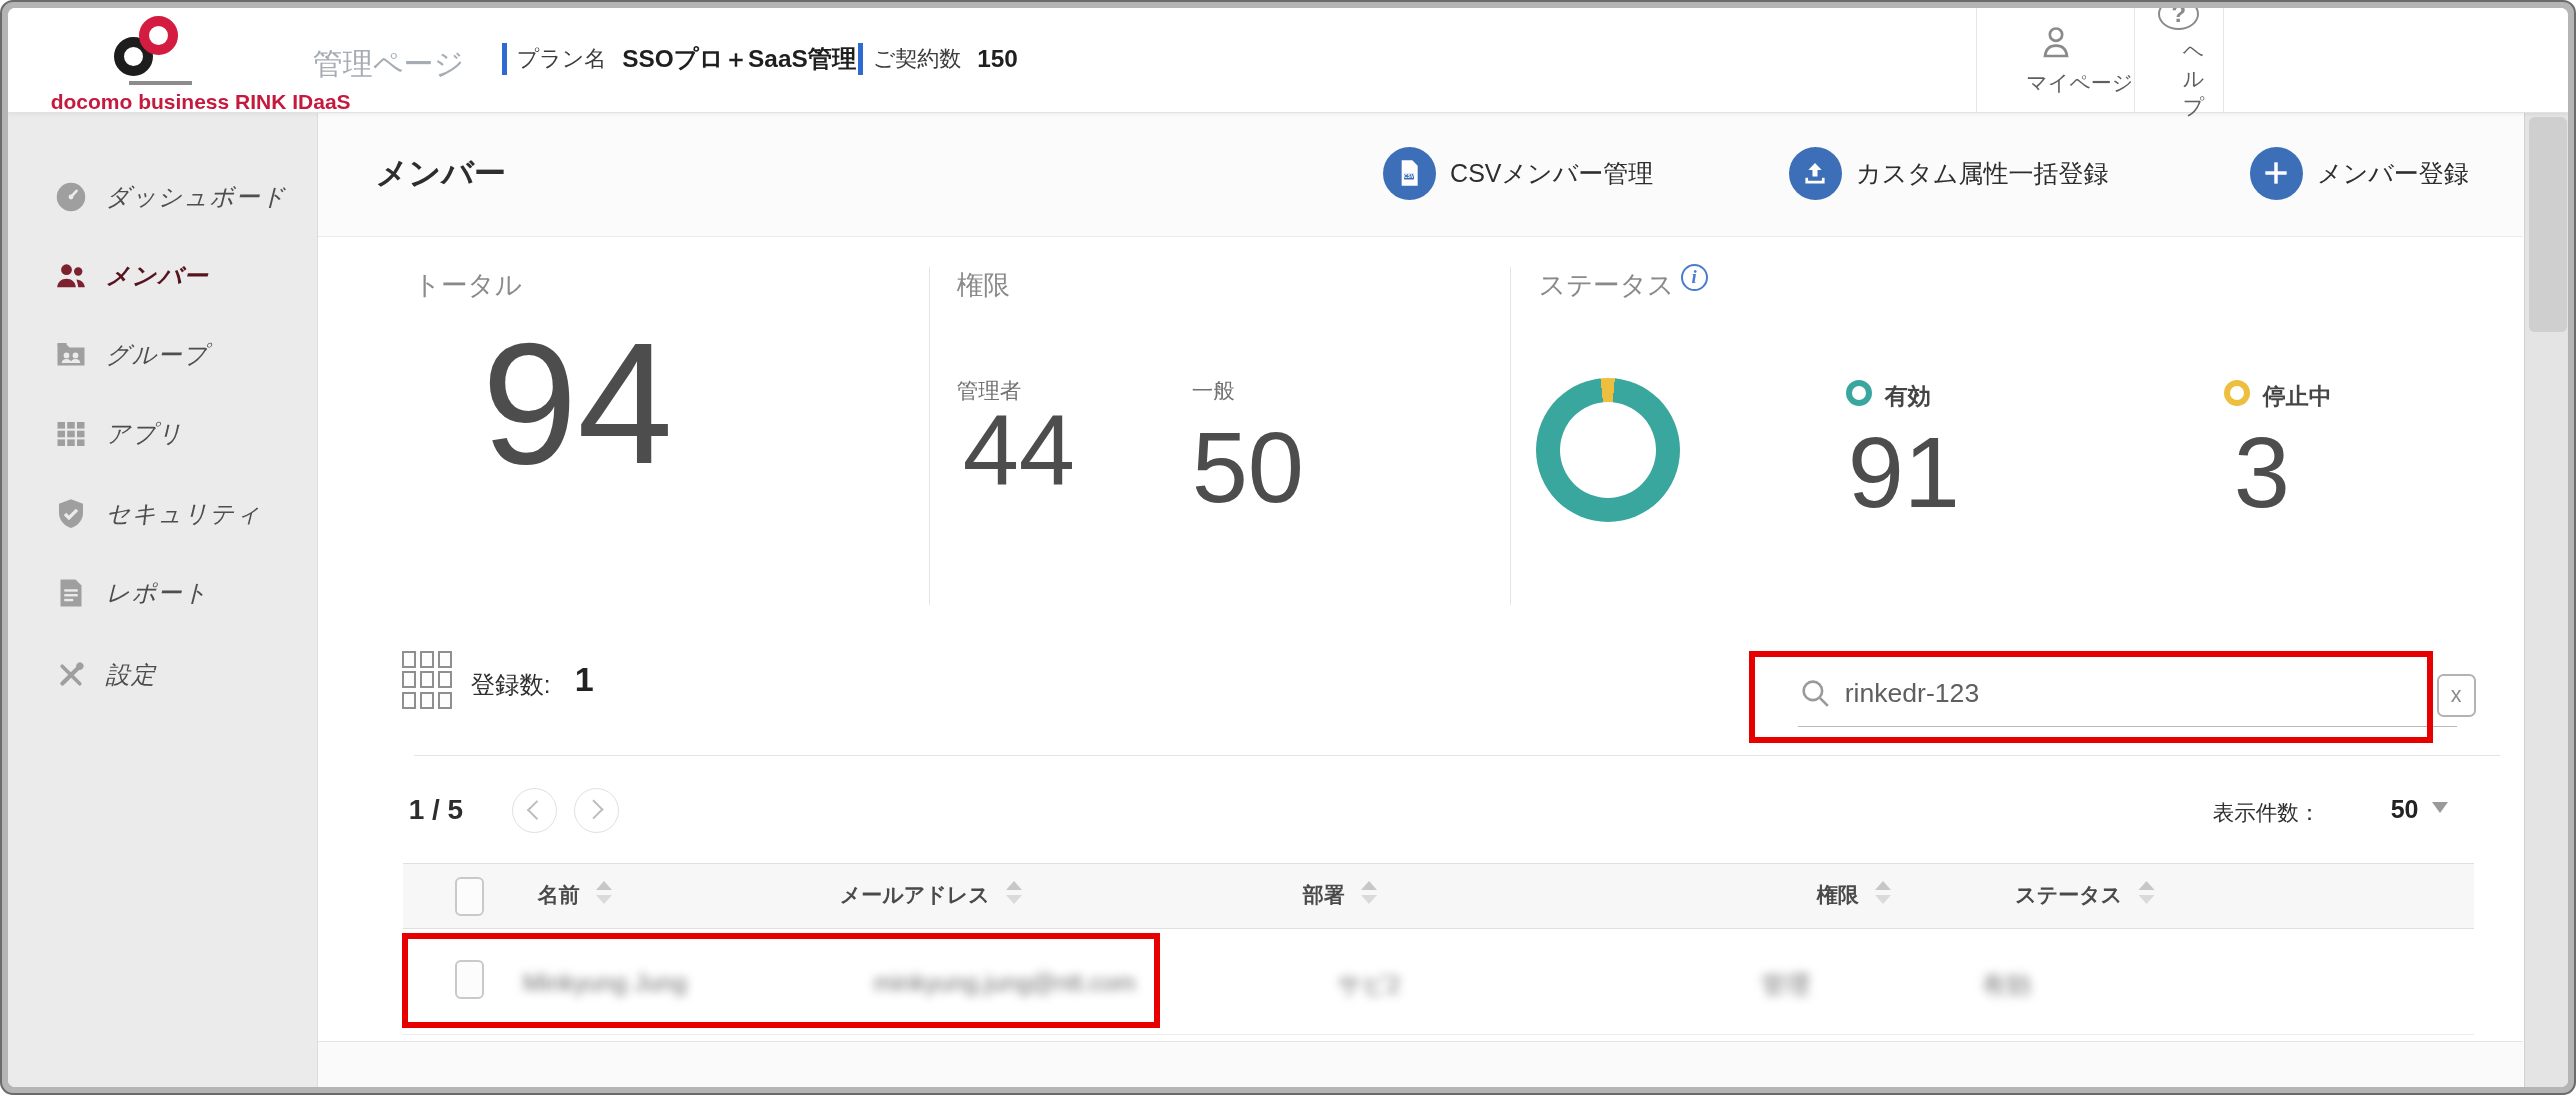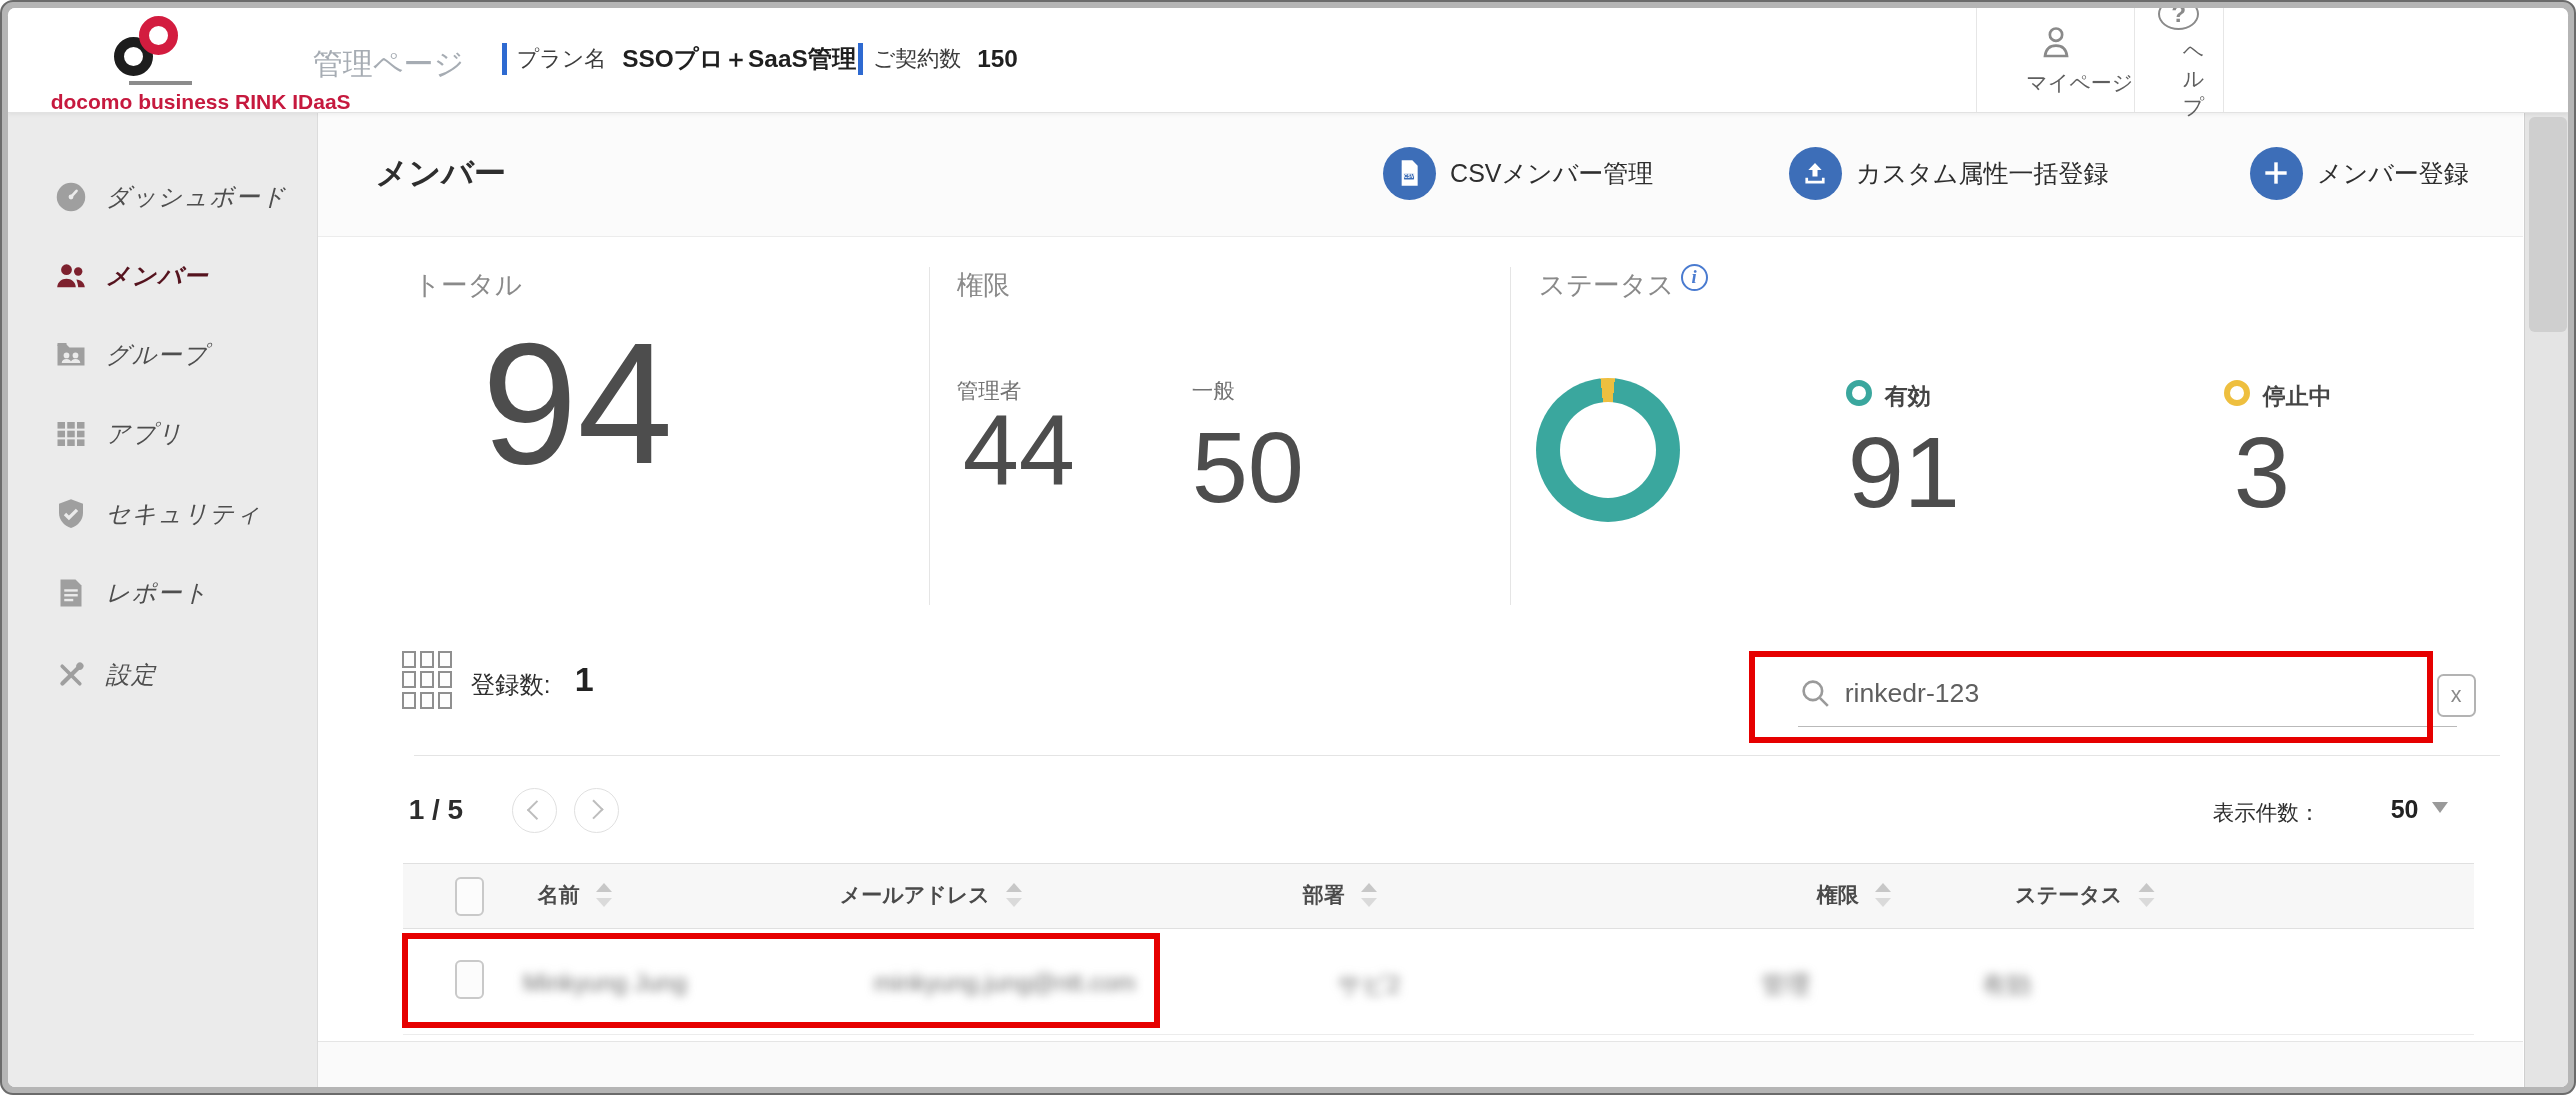--- a/index.html
+++ b/index.html
@@ -71,21 +71,21 @@
   .psize-value{position:absolute;font-size:25px;font-weight:bold;color:#222;}
   .caret{position:absolute;width:0;height:0;border-left:8.6px solid transparent;border-right:8.6px solid transparent;
          border-top:11.5px solid #9a9a9a;cursor:pointer;}
   
   .thead{position:absolute;left:395px;top:855px;width:2071px;height:66px;background:#f7f7f7;
          border-top:0.7px solid #e0e0e0;border-bottom:0.7px solid #e0e0e0;box-sizing:border-box;}
   .trow{position:absolute;left:395px;top:921px;width:2071px;height:106px;background:#fff;
         border-bottom:0.7px solid #ececec;box-sizing:border-box;cursor:pointer;}
   .checkbox{position:absolute;width:29px;height:39px;border:2.2px solid #c9c9c9;border-radius:5.7px;
             background:#fcfcfc;box-sizing:border-box;cursor:pointer;}
-  .colhead{position:absolute;display:flex;align-items:center;gap:16px;transform:translateX(-50%);cursor:pointer;}
+  .colhead{position:absolute;display:flex;align-items:flex-start;gap:16px;transform:translateX(-50%);cursor:pointer;}
   .colhead .ctext{font-size:21px;font-weight:bold;color:#4a4a4a;white-space:nowrap;}
   .sorters{display:flex;flex-direction:column;gap:5.7px;}
   .tri-up{width:0;height:0;border-left:8px solid transparent;border-right:8px solid transparent;border-bottom:9.3px solid #c7c7c7;}
   .tri-dn{width:0;height:0;border-left:8px solid transparent;border-right:8px solid transparent;border-top:9.3px solid #dadada;}
   .cellblur{position:absolute;transform:translateX(-50%);font-size:24.4px;color:#6f6f6f;filter:blur(5px);white-space:nowrap;}
   .footer{position:absolute;left:310px;top:1033px;width:2205px;height:51px;background:#fafafa;border-top:0.7px solid #e5e5e5;}
   
   .scrolltrack{position:absolute;left:2516px;top:104px;width:48px;height:980px;background:#e4e4e4;border-left:0.7px solid #cfcfcf;}
   .scrollthumb{position:absolute;left:4.3px;top:5.7px;width:38px;height:215px;background:#cfcfcf;border-radius:5.7px;cursor:pointer;}
   .redbox{position:absolute;border:6.5px solid #e60000;box-sizing:border-box;z-index:20;pointer-events:none;}

